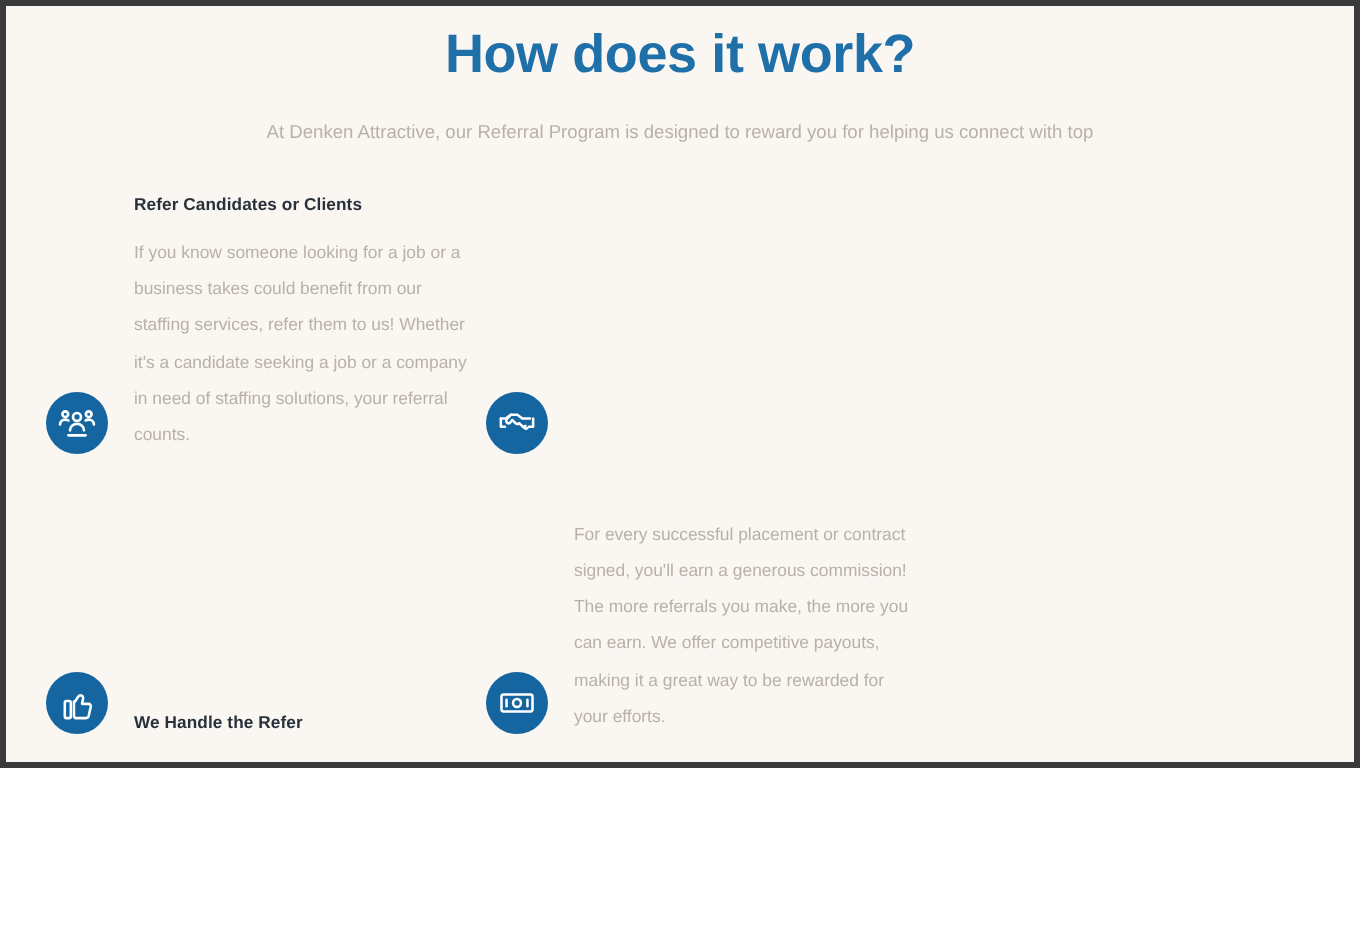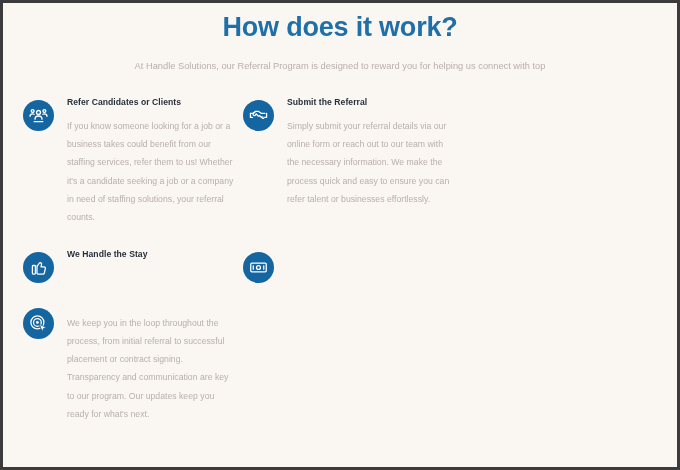--- a/index.html
+++ b/index.html
@@ -11,21 +11,21 @@
     width: 680px;
     height: 470px;
     overflow: hidden;
     font-family: "Liberation Sans", sans-serif;
   }
 
   #page {
     position: relative;
     box-sizing: border-box;
     width: 680px;
-    height: 470px;
+    height: 384px;
     background: #faf6f2;
     border: 3px solid #3b3b3b;
     overflow: hidden;
   }
 
   
   #header {
     padding-top: 8px;
     text-align: center;
   }
@@ -52,21 +52,21 @@
     position: relative;
     margin-top: 20px;
     padding: 0 20px;
     display: flex;
     flex-wrap: wrap;
   }
   .card {
     box-sizing: border-box;
     width: 220px;
     display: flex;
-    align-items: flex-start;
+    align-items: flex-end;
     margin-bottom: 22px;
     padding-right: 8px;
   }
   .card-icon {
     flex: 0 0 auto;
     width: 31px;
     height: 31px;
     border-radius: 50%;
     background: #1565a0;
     display: flex;
@@ -95,21 +95,21 @@
   }
 </style>
 </head>
 <body>
 
 <div id="page">
 
   <div id="header">
     <h1 id="page-title">How does it work?</h1>
     <p id="subtitle">
-      <span class="sub-line">At Handle Solutions, our Referral Program is designed to reward you for helping us connect with top</span>
+      <span class="sub-line">At Denken Attractive, our Referral Program is designed to reward you for helping us connect with top</span>
     </p>
   </div>
 
   <div id="grid">
 
     <div class="card">
       <div class="card-icon">
         <svg width="19" height="19" viewBox="0 0 24 24" fill="none" stroke="#ffffff" stroke-width="1.7" stroke-linecap="round" stroke-linejoin="round">
           <circle cx="12" cy="8.2" r="2.5"></circle>
           <path d="M7.6 16.6c0-2.4 2-4 4.4-4s4.4 1.6 4.4 4"></path>
@@ -131,48 +131,45 @@
         <svg width="19" height="19" viewBox="0 0 24 24" fill="none" stroke="#ffffff" stroke-width="1.6" stroke-linecap="round" stroke-linejoin="round">
           <path d="M1.8 9.2h3.1l3.2-2.4h4.1l3.2 2.4h4.8"></path>
           <path d="M1.8 9.2v5.1h2.6"></path>
           <path d="M22.2 9.2v5.1h-2.6"></path>
           <path d="M8.1 6.8 5.6 9.6c-.6.7-.5 1.7.2 2.2.7.5 1.6.4 2.1-.3l1.1-1.3"></path>
           <path d="m9 10.2 2.3 2.1c.6.6 1.6.5 2.1-.1"></path>
           <path d="m13.4 12.2 2 1.8c.6.5 1.5.4 2-.2"></path>
           <path d="m15.4 14 1.5 1.3c.5.5 1.3.4 1.7-.1"></path>
         </svg>
       </div>
-      <div class="card-body">
-        <h3 class="card-title">Submit the Referral</h3>
-        <p class="card-text">Simply submit your referral details via our online form or reach out to our team with the necessary information. We make the process quick and easy to ensure you can refer talent or businesses effortlessly.</p>
-      </div>
     </div>
 
     <div class="card">
       <div class="card-icon">
         <svg width="18" height="18" viewBox="0 0 24 24" fill="none" stroke="#ffffff" stroke-width="1.7" stroke-linecap="round" stroke-linejoin="round">
           <path d="M9.3 10.4V20a1.4 1.4 0 0 0 1.4 1.4h6.6c.9 0 1.6-.6 1.8-1.4l1.4-6.2c.2-1-.5-1.9-1.5-1.9h-4.3l.7-3.5c.2-1.1-.6-2.2-1.7-2.3-.6 0-1.2.3-1.5.9l-2.9 4.4z"></path>
           <rect x="3.2" y="10" width="4" height="11.4" rx="1.1"></rect>
         </svg>
       </div>
       <div class="card-body">
-        <h3 class="card-title">We Handle the Stay</h3>
+        <h3 class="card-title">We Handle the Refer</h3>
       </div>
     </div>
 
     <div class="card">
       <div class="card-icon">
         <svg width="19" height="19" viewBox="0 0 24 24" fill="none" stroke="#ffffff" stroke-width="1.6" stroke-linecap="round" stroke-linejoin="round">
           <rect x="2.2" y="6.6" width="19.6" height="10.8" rx="1.4"></rect>
           <circle cx="12" cy="12" r="2.5"></circle>
           <path d="M5.4 9.9v4.2"></path>
           <path d="M18.6 9.9v4.2"></path>
         </svg>
       </div>
       <div class="card-body">
+        <p class="card-text">For every successful placement or contract signed, you'll earn a generous commission! The more referrals you make, the more you can earn. We offer competitive payouts, making it a great way to be rewarded for your efforts.</p>
       </div>
     </div>
 
     <div class="card">
       <div class="card-icon">
         <svg width="19" height="19" viewBox="0 0 24 24" fill="none" stroke="#ffffff" stroke-width="1.6" stroke-linecap="round" stroke-linejoin="round">
           <circle cx="10.6" cy="10.6" r="8.2"></circle>
           <circle cx="10.6" cy="10.6" r="4.9"></circle>
           <circle cx="10.6" cy="10.6" r="1.7" fill="#ffffff" stroke="none"></circle>
           <path d="M13.3 13.1 22 17.2l-3.8 1.2-1.2 3.8z" fill="#ffffff" stroke="#1565a0" stroke-width="1.1"></path>

